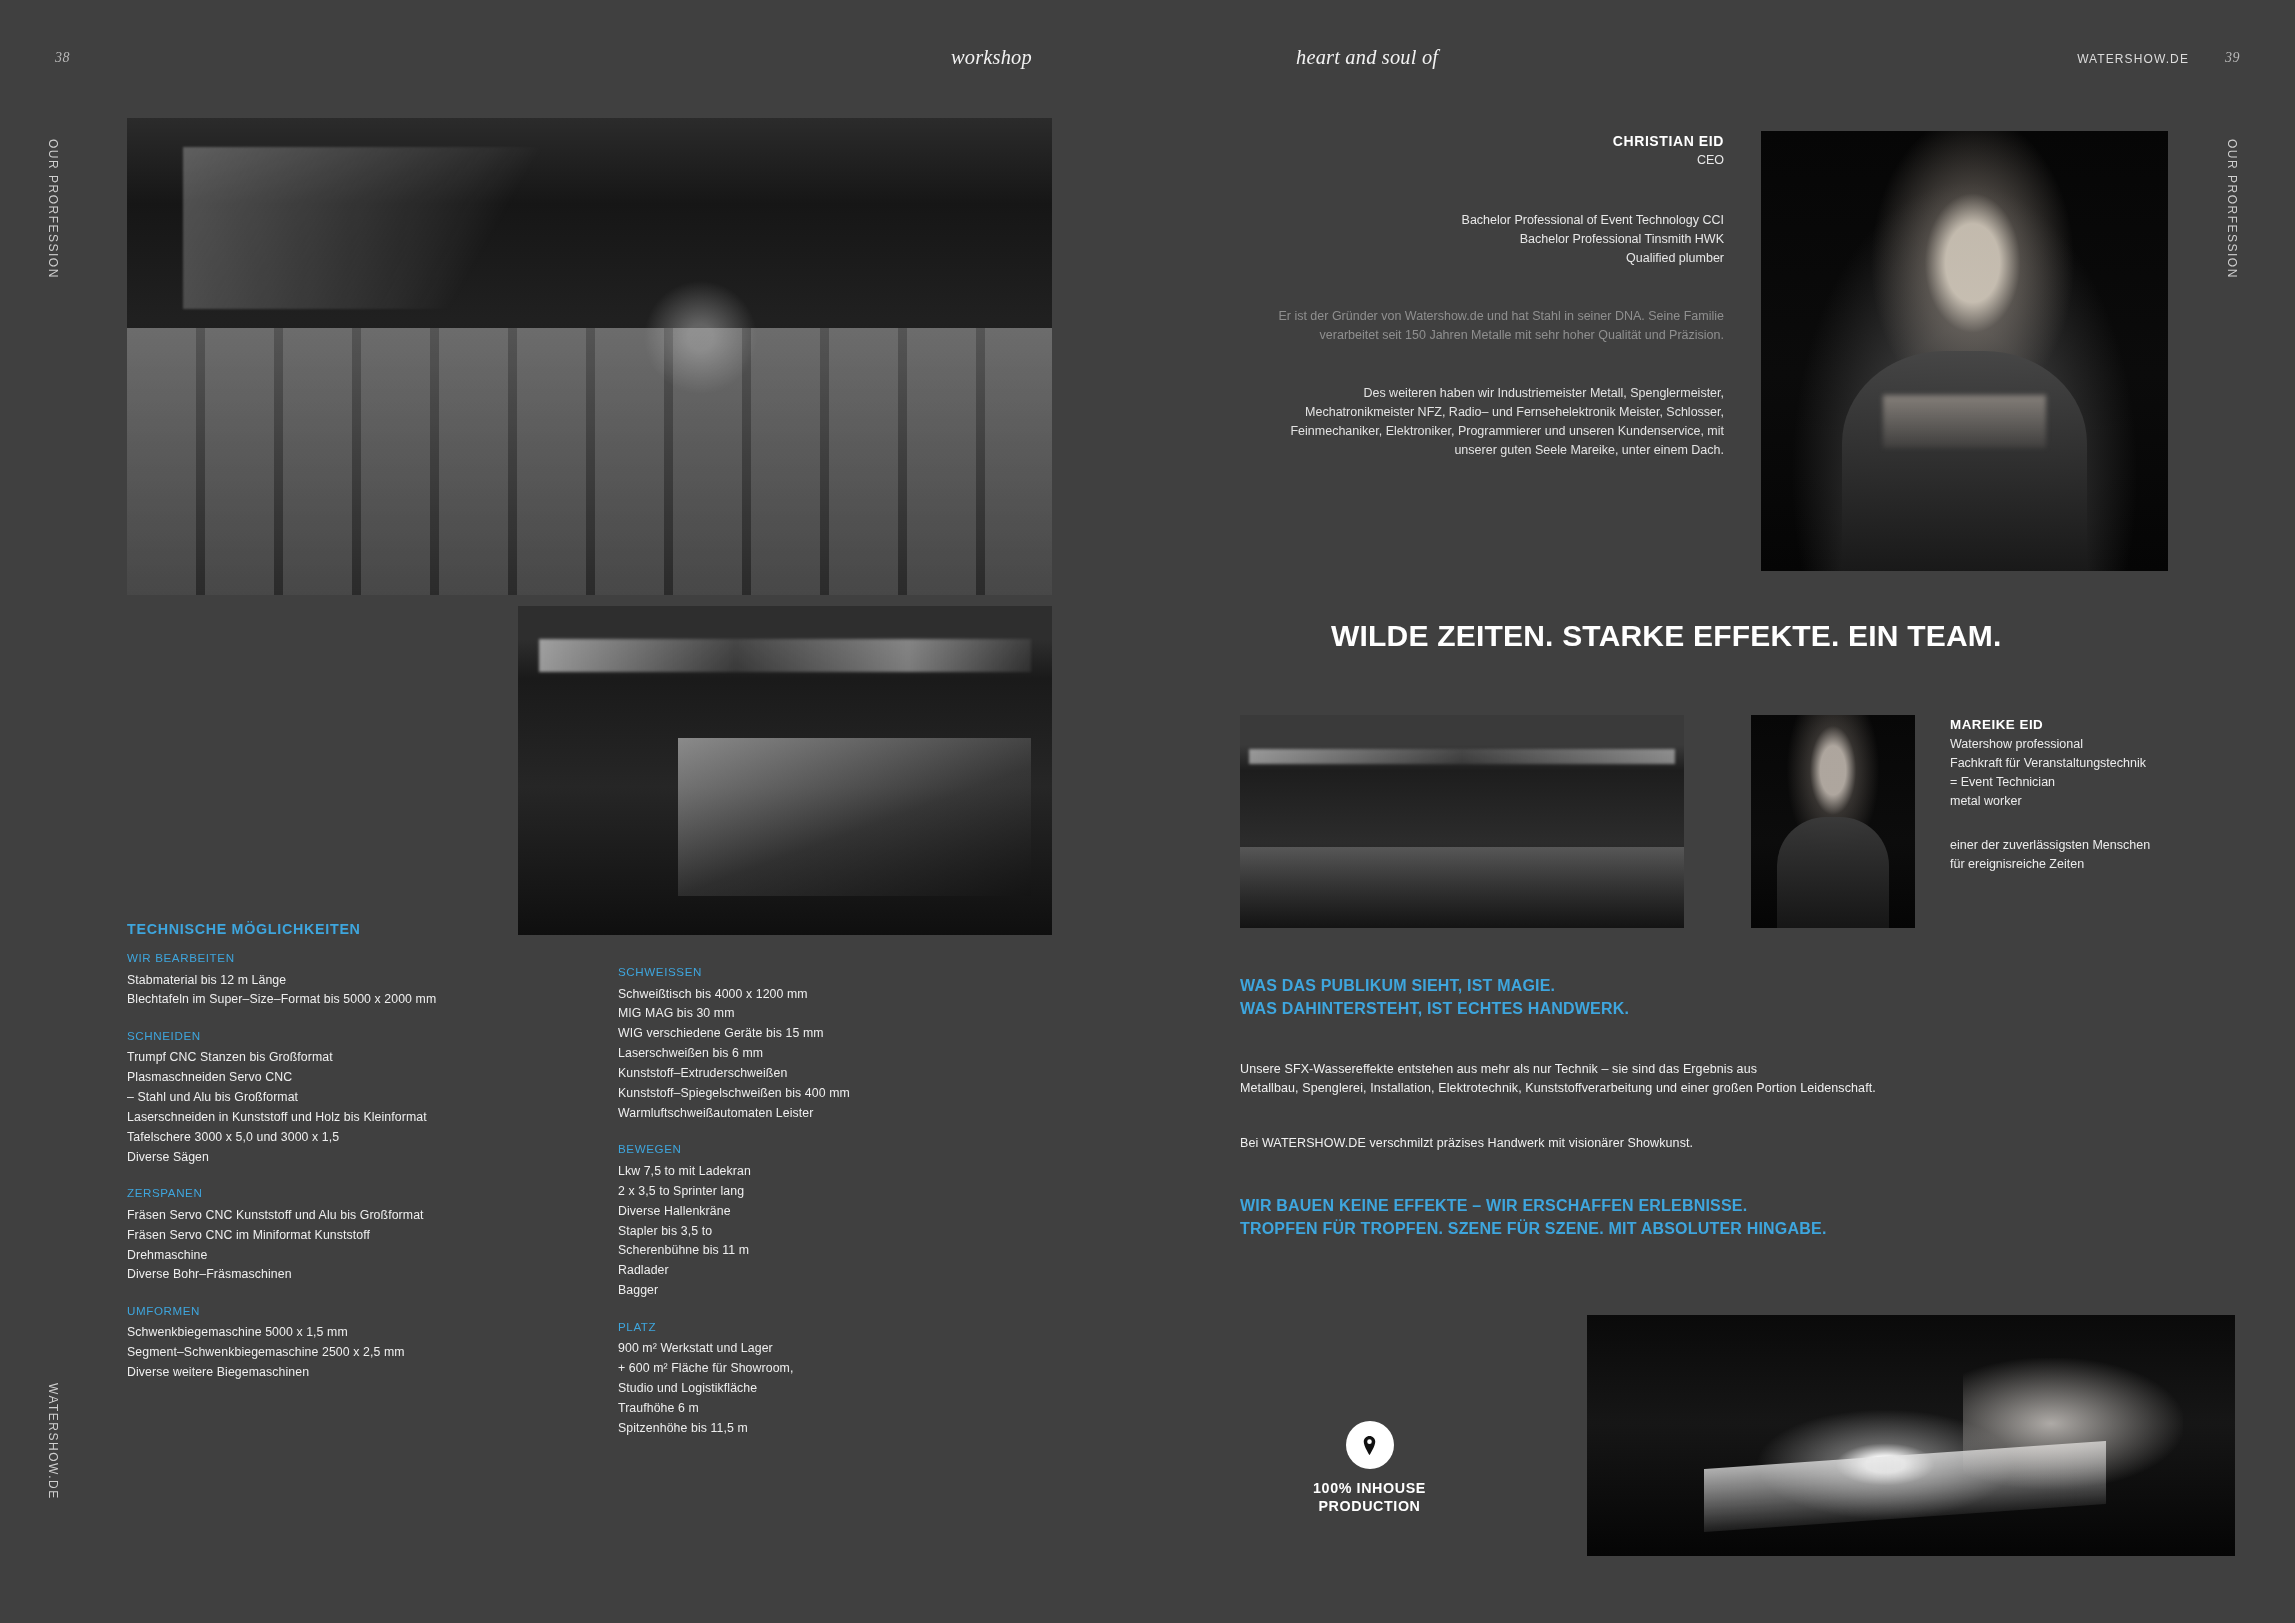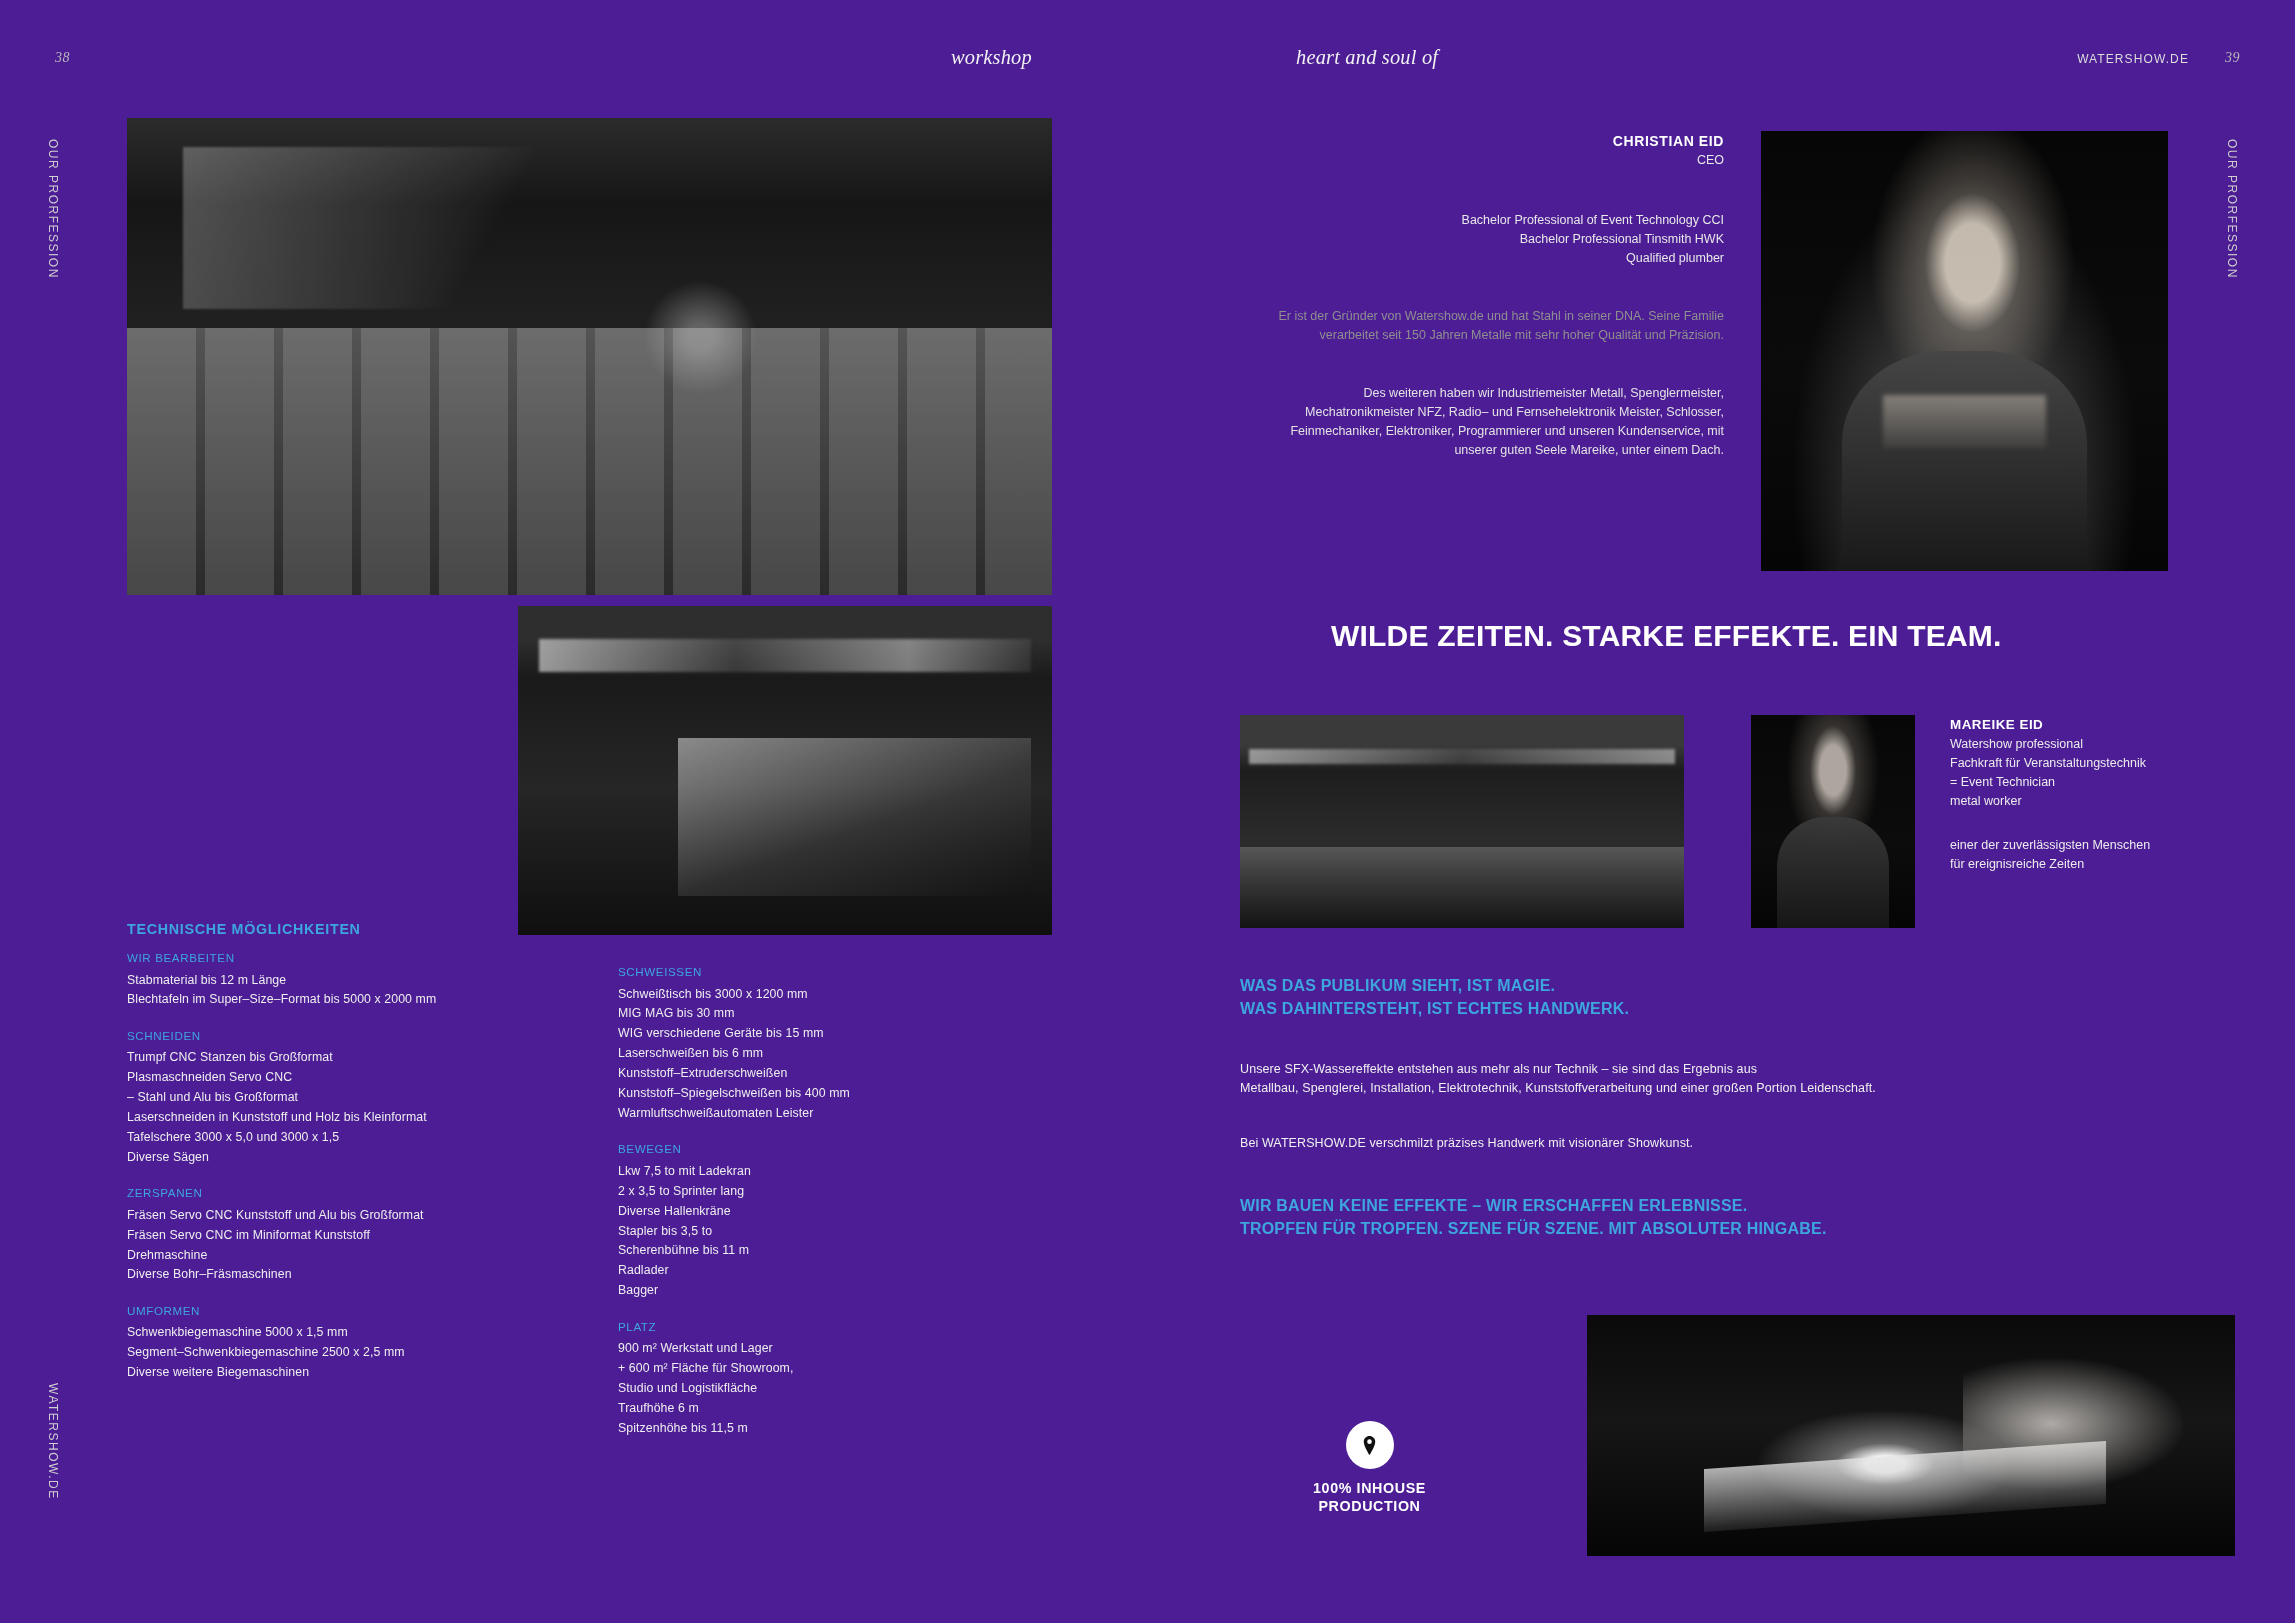--- a/index.html
+++ b/index.html
@@ -2,21 +2,21 @@
 <html style="font-size:7.4px"><head>
 <meta charset="utf-8">
 <style>
   * { box-sizing: border-box; margin: 0; padding: 0; }
   html, body {
     width: 2295px; height: 1623px;
     background: #101010;
     font-family: "Liberation Sans", sans-serif;
     overflow: hidden;
   }
-  .spread { position: relative; width: 2295px; height: 1623px; background: #4c1d95; }
+  .spread { position: relative; width: 2295px; height: 1623px; background: #404040; }
 
   
   .folio {
     position: absolute; top: 50px; font-size: 14px; color: #b9b9b9;
     font-family: "Liberation Serif", serif; font-style: italic; letter-spacing: 0.5px;
   }
   .folio-left  { left: 55px; }
   .folio-right { right: 55px; }
   .runhead {
     position: absolute; top: 46px; font-family: "Liberation Serif", serif;
@@ -248,21 +248,21 @@
       <div class="sub-title">UMFORMEN</div>
       <div class="body-list" style="white-space: pre-line;">Schwenkbiegemaschine 5000 x 1,5 mm
 Segment–Schwenkbiegemaschine 2500 x 2,5 mm
 Diverse weitere Biegemaschinen</div>
     </div>
   </div>
 
   <div class="col-b">
     <div class="group">
       <div class="sub-title">SCHWEISSEN</div>
-      <div class="body-list" style="white-space: pre-line;">Schweißtisch bis 3000 x 1200 mm
+      <div class="body-list" style="white-space: pre-line;">Schweißtisch bis 4000 x 1200 mm
 MIG MAG bis 30 mm
 WIG verschiedene Geräte bis 15 mm
 Laserschweißen bis 6 mm
 Kunststoff–Extruderschweißen
 Kunststoff–Spiegelschweißen bis 400 mm
 Warmluftschweißautomaten Leister</div>
     </div>
     <div class="group">
       <div class="sub-title">BEWEGEN</div>
       <div class="body-list" style="white-space: pre-line;">Lkw 7,5 to mit Ladekran

